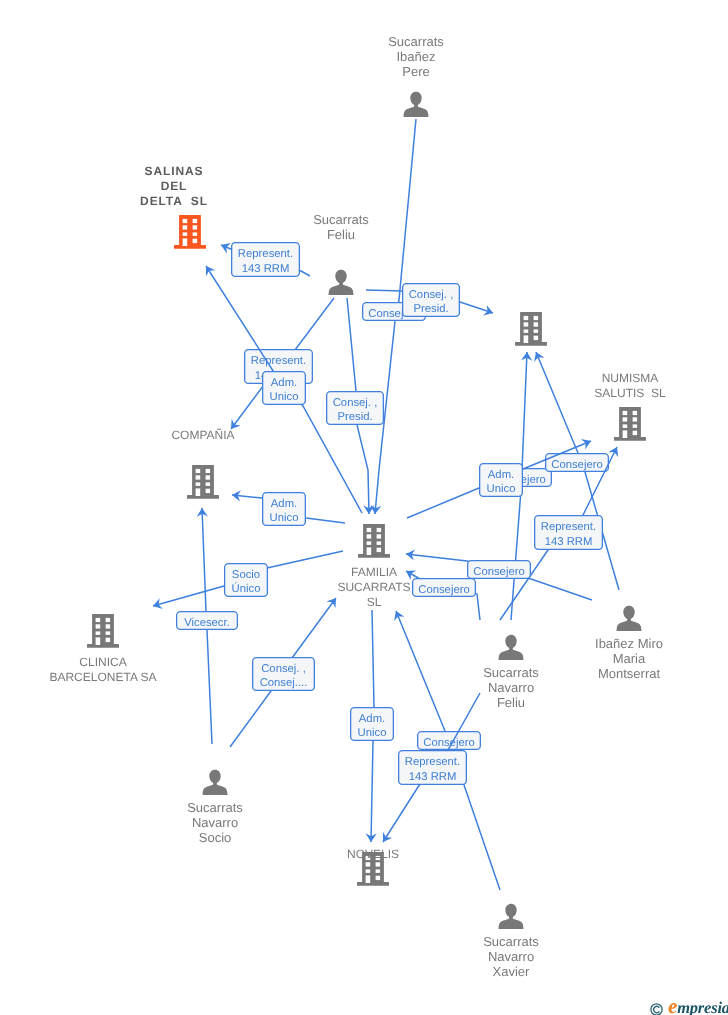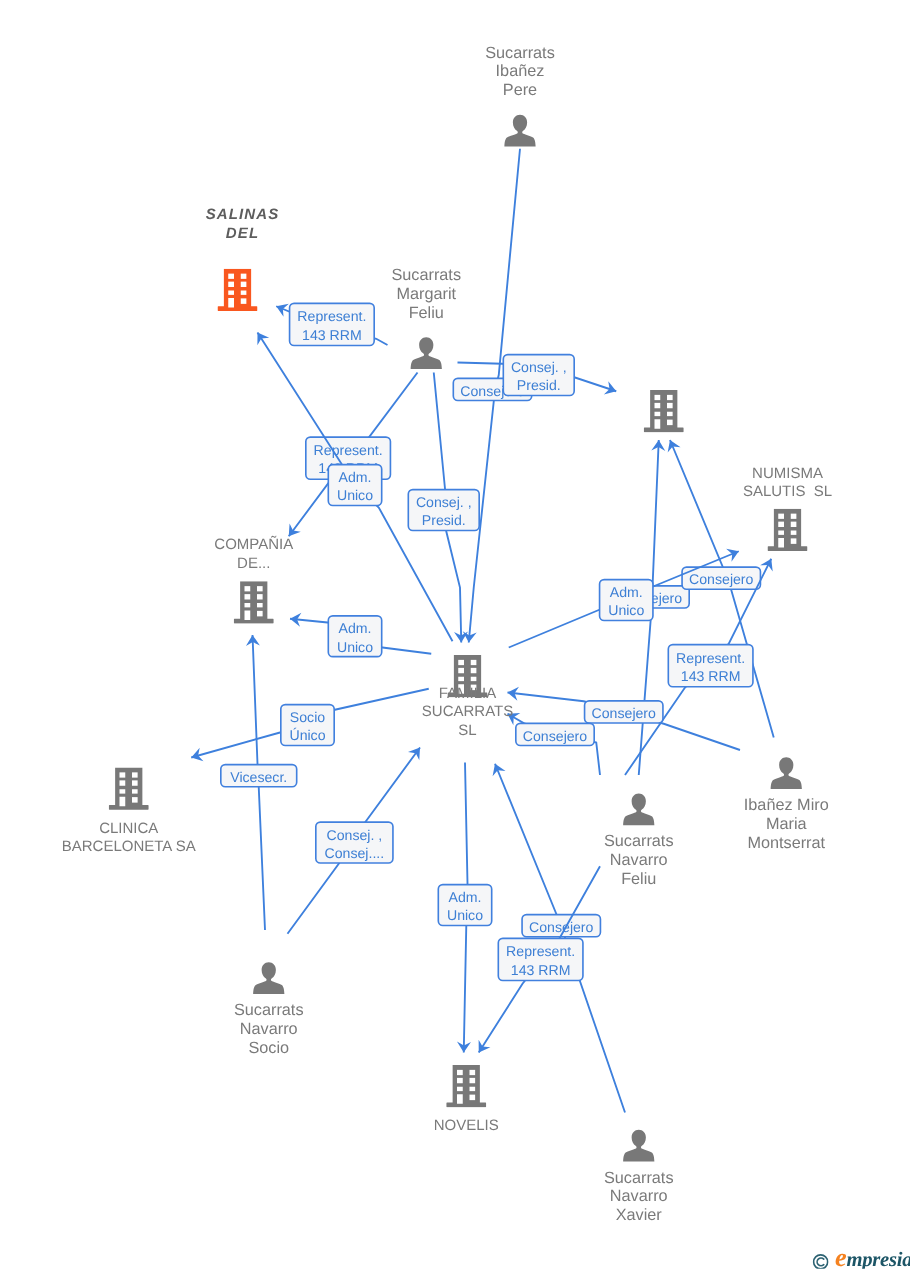--- a/index.html
+++ b/index.html
@@ -165,25 +165,25 @@
             <rect x="8.6" y="3.9" width="4.6" height="4.2"></rect>
             <rect x="18.6" y="3.9" width="4.5" height="4.2"></rect>
             <rect x="8.6" y="10.3" width="4.6" height="4.3"></rect>
             <rect x="18.6" y="10.3" width="4.5" height="4.3"></rect>
             <rect x="8.6" y="17.4" width="4.6" height="3.5"></rect>
             <rect x="18.6" y="17.4" width="4.5" height="3.5"></rect>
             <rect x="8.6" y="23.4" width="4.6" height="7.6"></rect>
             <rect x="18.6" y="23.7" width="4.5" height="4.4"></rect>
           </g>
         </svg></div>
-      <div class="caption company focus" style="top: 164px; left: 44px; width: 300px; font-style: italic;"><div>SALINAS</div><div>DEL</div></div>
+      <div class="caption company focus" style="top: 164px; left: 24px; width: 300px;"><div>SALINAS</div><div>DEL</div><div>DELTA  SL</div></div>
       <div class="node-icon" style="left: 327px; top: 269px; width: 28px; height: 27px;"><svg width="28" height="27" viewBox="0 0 28 27">
           <path fill="#787878" d="M14 .8 c3.3 0 5.7 2.6 5.7 6.1 0 2.9-1.4 5.5-3.2 6.6 -.55 .35-.75 .7-.75 1.25 0 .5 .3 .95 .95 1.25 1.55 .72 6.1 1.85 7.7 2.95 1.55 1.05 2.0 4.15 2.1 7.15 H1.5 c.1-3.0 .55-6.1 2.1-7.15 1.6-1.1 6.15-2.23 7.7-2.95 .65-.3 .95-.75 .95-1.25 0-.55-.2-.9-.75-1.25 -1.8-1.1-3.2-3.7-3.2-6.6 C8.3 3.4 10.7 .8 14 .8 Z"></path>
         </svg></div>
-      <div class="caption person" style="top: 212px; left: 191px; width: 300px;"><div>Sucarrats</div><div>Margarit</div><div>Feliu</div></div>
+      <div class="caption person" style="top: 212px; left: 191px; width: 300px;"><div>Sucarrats</div><div>Feliu</div></div>
       <div class="node-icon" style="left: 515px; top: 312px; width: 32px; height: 34px;"><svg width="32" height="34" viewBox="0 0 32 34">
           <path fill="#787878" d="M5.1 0 H26.9 V30 H31.4 a.6.6 0 0 1 .6 .6 V33.2 a.6.6 0 0 1 -.6 .6 H.6 a.6.6 0 0 1 -.6-.6 V30.6 a.6.6 0 0 1 .6-.6 H5.1 Z"></path>
           <g fill="#ffffff">
             <rect x="8.6" y="3.9" width="4.6" height="4.2"></rect>
             <rect x="18.6" y="3.9" width="4.5" height="4.2"></rect>
             <rect x="8.6" y="10.3" width="4.6" height="4.3"></rect>
             <rect x="18.6" y="10.3" width="4.5" height="4.3"></rect>
             <rect x="8.6" y="17.4" width="4.6" height="3.5"></rect>
             <rect x="18.6" y="17.4" width="4.5" height="3.5"></rect>
             <rect x="8.6" y="23.4" width="4.6" height="7.6"></rect>
@@ -210,35 +210,35 @@
             <rect x="8.6" y="3.9" width="4.6" height="4.2"></rect>
             <rect x="18.6" y="3.9" width="4.5" height="4.2"></rect>
             <rect x="8.6" y="10.3" width="4.6" height="4.3"></rect>
             <rect x="18.6" y="10.3" width="4.5" height="4.3"></rect>
             <rect x="8.6" y="17.4" width="4.6" height="3.5"></rect>
             <rect x="18.6" y="17.4" width="4.5" height="3.5"></rect>
             <rect x="8.6" y="23.4" width="4.6" height="7.6"></rect>
             <rect x="18.6" y="23.7" width="4.5" height="4.4"></rect>
           </g>
         </svg></div>
-      <div class="caption company" style="top: 428px; left: 53px; width: 300px;"><div>COMPAÑIA</div><div>DE...</div></div>
+      <div class="caption company" style="top: 428px; left: 53px; width: 300px;"><div>COMPAÑIA</div></div>
       <div class="node-icon" style="left: 358px; top: 524px; width: 32px; height: 34px;"><svg width="32" height="34" viewBox="0 0 32 34">
           <path fill="#787878" d="M5.1 0 H26.9 V30 H31.4 a.6.6 0 0 1 .6 .6 V33.2 a.6.6 0 0 1 -.6 .6 H.6 a.6.6 0 0 1 -.6-.6 V30.6 a.6.6 0 0 1 .6-.6 H5.1 Z"></path>
           <g fill="#ffffff">
             <rect x="8.6" y="3.9" width="4.6" height="4.2"></rect>
             <rect x="18.6" y="3.9" width="4.5" height="4.2"></rect>
             <rect x="8.6" y="10.3" width="4.6" height="4.3"></rect>
             <rect x="18.6" y="10.3" width="4.5" height="4.3"></rect>
             <rect x="8.6" y="17.4" width="4.6" height="3.5"></rect>
             <rect x="18.6" y="17.4" width="4.5" height="3.5"></rect>
             <rect x="8.6" y="23.4" width="4.6" height="7.6"></rect>
             <rect x="18.6" y="23.7" width="4.5" height="4.4"></rect>
           </g>
         </svg></div>
-      <div class="caption company" style="top: 547px; left: 224px; width: 300px;"><div>FAMILIA</div><div>SUCARRATS</div><div>SL</div></div>
+      <div class="caption company" style="top: 565px; left: 224px; width: 300px;"><div>FAMILIA</div><div>SUCARRATS</div><div>SL</div></div>
       <div class="node-icon" style="left: 87px; top: 614px; width: 32px; height: 34px;"><svg width="32" height="34" viewBox="0 0 32 34">
           <path fill="#787878" d="M5.1 0 H26.9 V30 H31.4 a.6.6 0 0 1 .6 .6 V33.2 a.6.6 0 0 1 -.6 .6 H.6 a.6.6 0 0 1 -.6-.6 V30.6 a.6.6 0 0 1 .6-.6 H5.1 Z"></path>
           <g fill="#ffffff">
             <rect x="8.6" y="3.9" width="4.6" height="4.2"></rect>
             <rect x="18.6" y="3.9" width="4.5" height="4.2"></rect>
             <rect x="8.6" y="10.3" width="4.6" height="4.3"></rect>
             <rect x="18.6" y="10.3" width="4.5" height="4.3"></rect>
             <rect x="8.6" y="17.4" width="4.6" height="3.5"></rect>
             <rect x="18.6" y="17.4" width="4.5" height="3.5"></rect>
             <rect x="8.6" y="23.4" width="4.6" height="7.6"></rect>
@@ -264,21 +264,21 @@
             <rect x="8.6" y="3.9" width="4.6" height="4.2"></rect>
             <rect x="18.6" y="3.9" width="4.5" height="4.2"></rect>
             <rect x="8.6" y="10.3" width="4.6" height="4.3"></rect>
             <rect x="18.6" y="10.3" width="4.5" height="4.3"></rect>
             <rect x="8.6" y="17.4" width="4.6" height="3.5"></rect>
             <rect x="18.6" y="17.4" width="4.5" height="3.5"></rect>
             <rect x="8.6" y="23.4" width="4.6" height="7.6"></rect>
             <rect x="18.6" y="23.7" width="4.5" height="4.4"></rect>
           </g>
         </svg></div>
-      <div class="caption company" style="top: 893px; left: 223px; width: 300px;"><div>NOVELIS</div></div>
+      <div class="caption company" style="top: 847px; left: 223px; width: 300px;"><div>NOVELIS</div></div>
       <div class="node-icon" style="left: 497px; top: 903px; width: 28px; height: 27px;"><svg width="28" height="27" viewBox="0 0 28 27">
           <path fill="#787878" d="M14 .8 c3.3 0 5.7 2.6 5.7 6.1 0 2.9-1.4 5.5-3.2 6.6 -.55 .35-.75 .7-.75 1.25 0 .5 .3 .95 .95 1.25 1.55 .72 6.1 1.85 7.7 2.95 1.55 1.05 2.0 4.15 2.1 7.15 H1.5 c.1-3.0 .55-6.1 2.1-7.15 1.6-1.1 6.15-2.23 7.7-2.95 .65-.3 .95-.75 .95-1.25 0-.55-.2-.9-.75-1.25 -1.8-1.1-3.2-3.7-3.2-6.6 C8.3 3.4 10.7 .8 14 .8 Z"></path>
         </svg></div>
       <div class="caption person" style="top: 934px; left: 361px; width: 300px;"><div>Sucarrats</div><div>Navarro</div><div>Xavier</div></div>
     </div>
   <div id="watermark">
     <svg class="cmark" viewBox="0 0 13 13">
       <circle cx="6.5" cy="6.5" r="5.6" fill="none" stroke="#2c6272" stroke-width="1.3"></circle>
       <path d="M9.0 4.3 a3.1 3.1 0 1 0 0 4.4" fill="none" stroke="#2c6272" stroke-width="1.3" stroke-linecap="round"></path>
     </svg>

